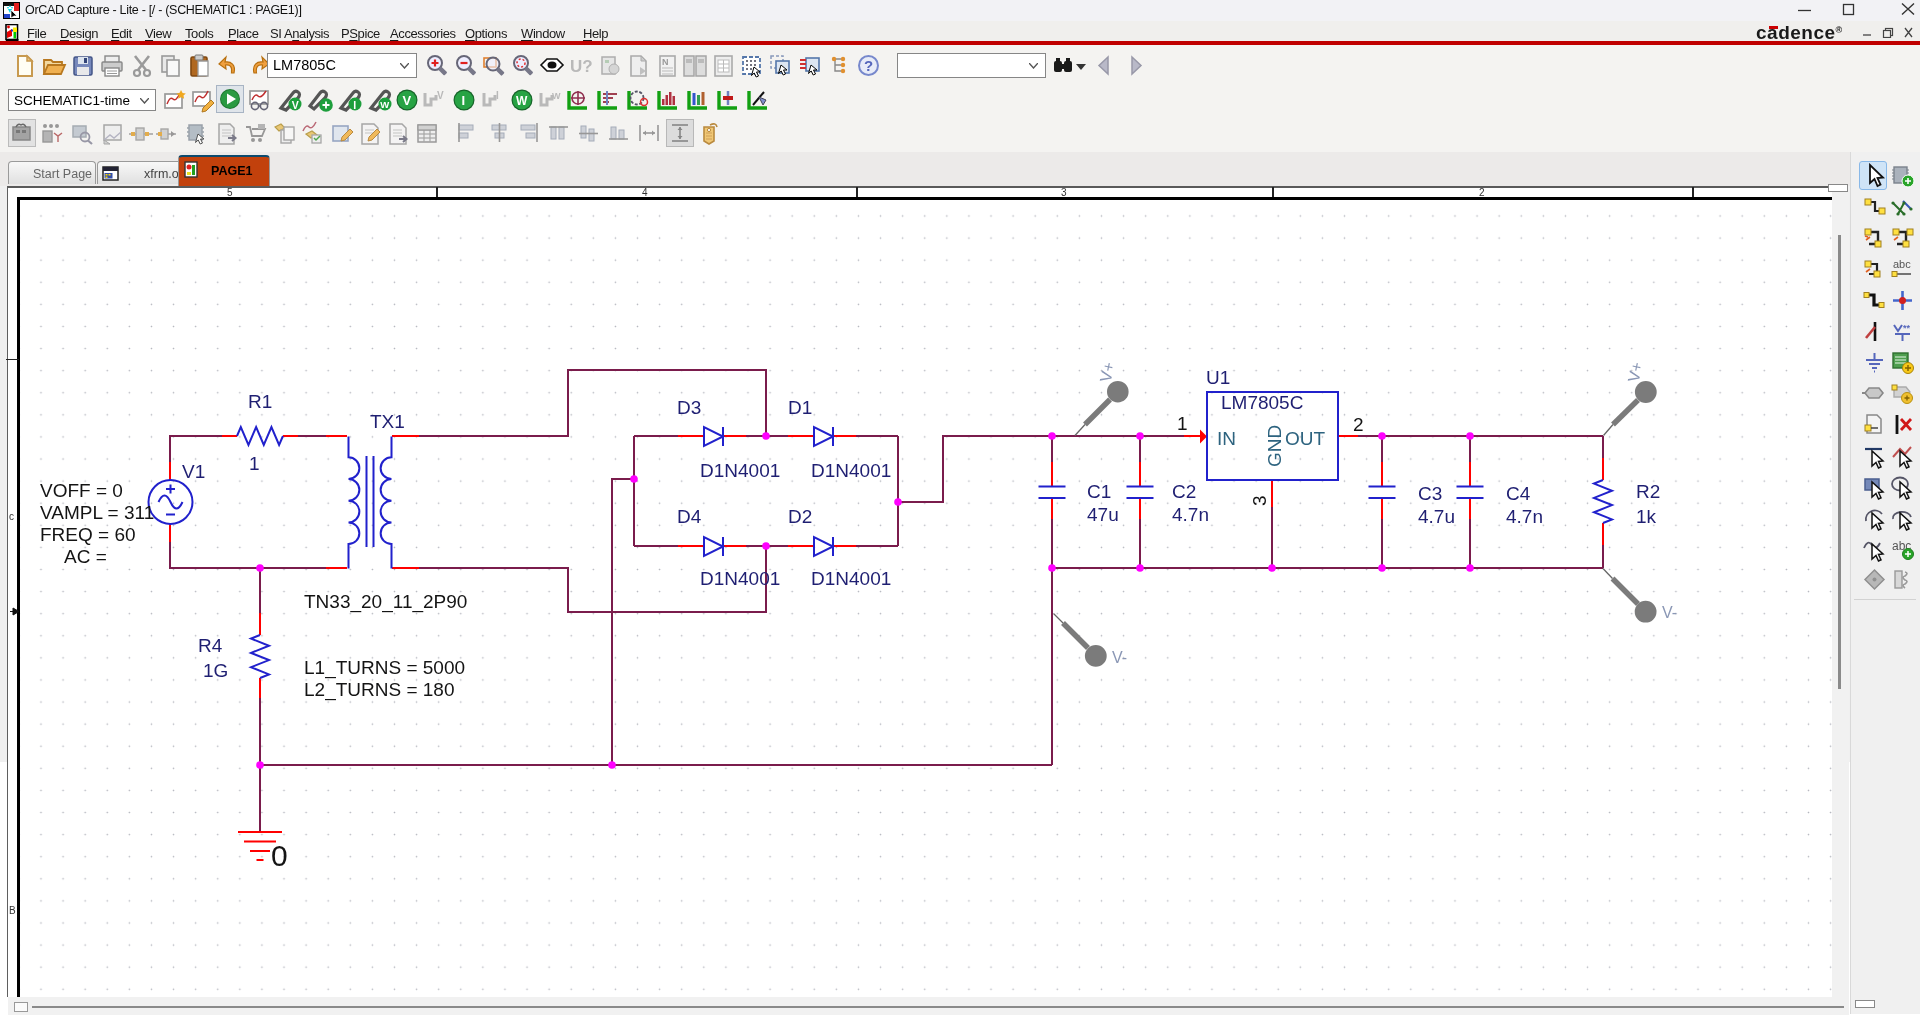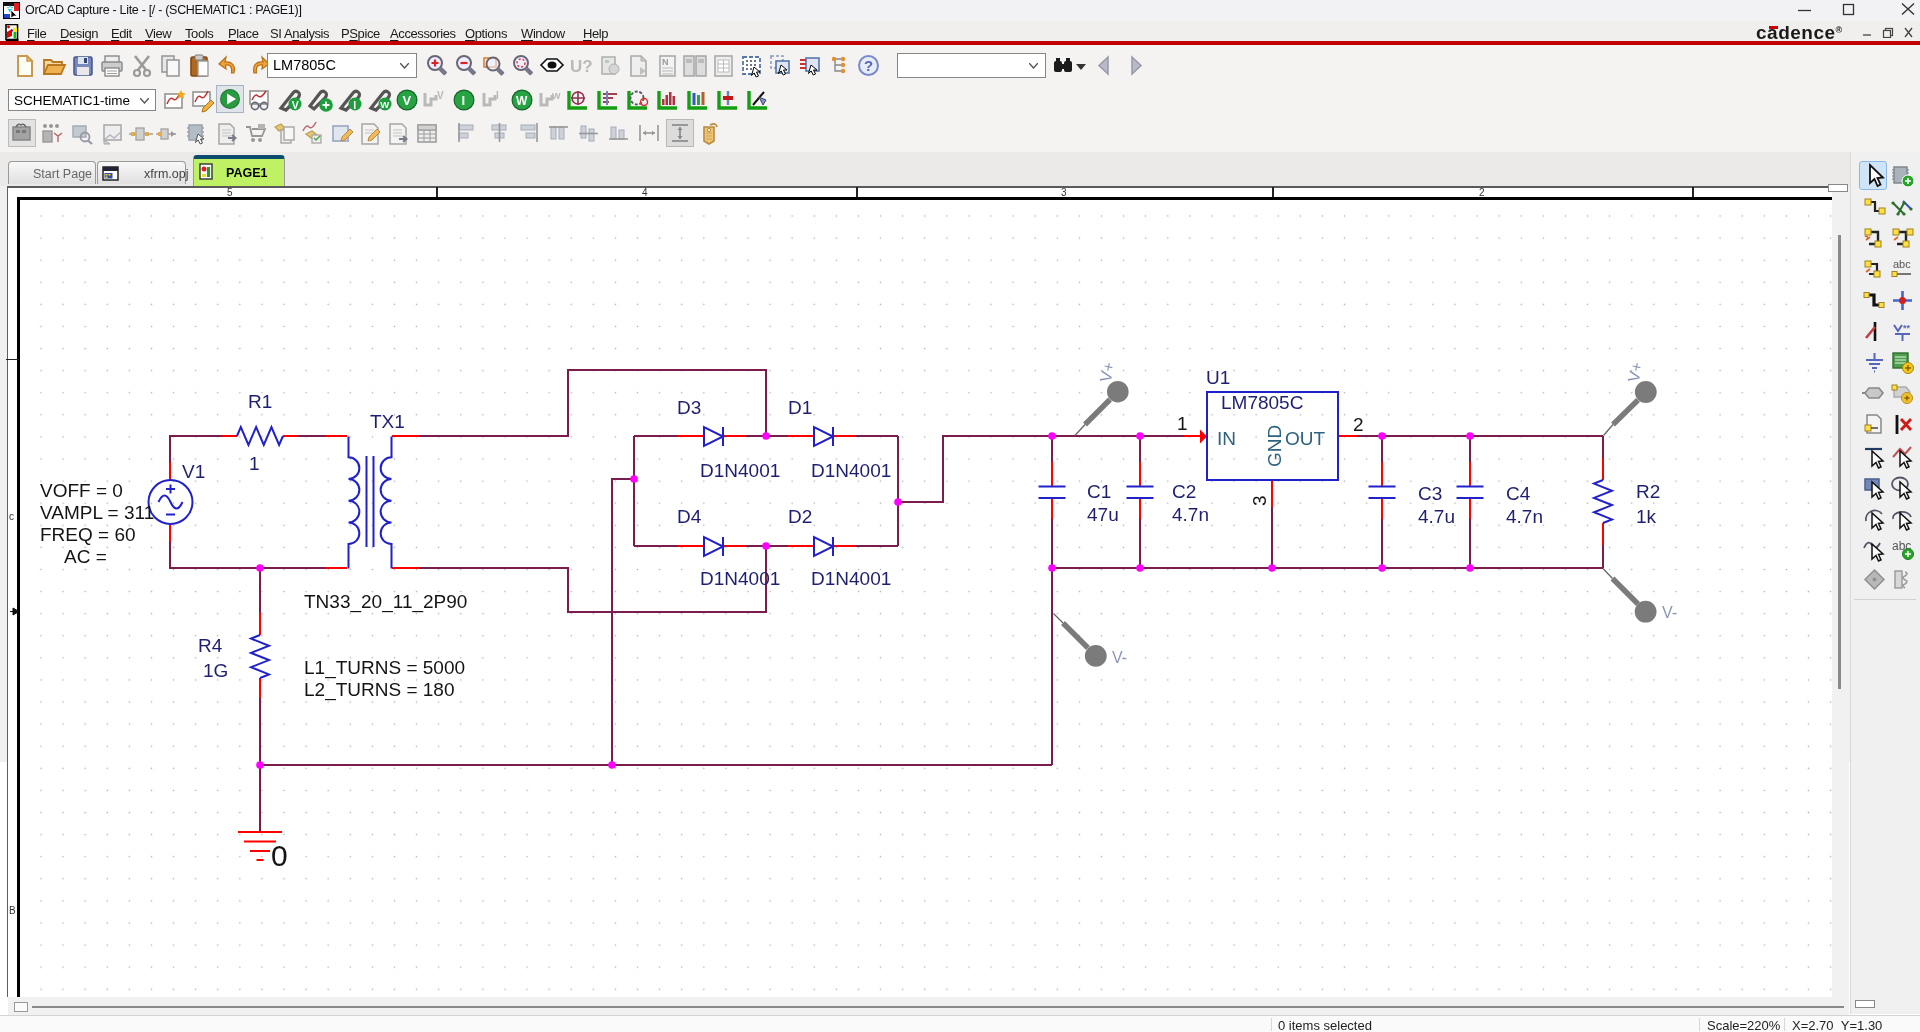--- a/index.html
+++ b/index.html
@@ -575,21 +575,21 @@
           <rect x="1" y="2" width="15" height="4" fill="#223"></rect>
           <rect x="2.5" y="8" width="8" height="5.5" fill="#334eaa"></rect>
           <g fill="#ffd700">
             <rect x="3.5" y="9" width="2" height="1.5"></rect>
             <rect x="6.5" y="9" width="2" height="1.5"></rect>
             <rect x="3.5" y="11.5" width="2" height="1.5"></rect>
           </g>
         </svg>
       <div class="abs" style="left:46px;top:5px;color:#444">xfrm.opj</div>
     </div>
-    <div class="tab" style="left:193px;top:3px;width:92px;height:31px;background:#bef264;border-top:4px solid #0c4a6e">
+    <div class="tab" style="left:178px;top:3px;width:92px;height:31px;background:#c2410c;border-top:2px solid #0c4a6e">
       <svg class="abs" style="left:5px;top:4px" width="16" height="18">
           <rect x="1" y="1" width="12" height="15" fill="#fff" stroke="#333" stroke-width="1.4"></rect>
           <circle cx="5" cy="6" r="2.5" fill="#e02020"></circle>
           <rect x="8" y="4" width="3" height="10" fill="#20a020"></rect>
           <rect x="3" y="11" width="4" height="3" fill="#e8e020"></rect>
         </svg>
       <div class="abs" style="left:32px;top:7px;font-weight:bold;color:#000">PAGE1</div>
     </div>
   </div>
   <div class="abs" id="canvas">
@@ -920,21 +920,13 @@
     <svg class="ticon" style="left:11px;top:415px" width="26" height="26">
         <path d="M12.5 3 L22 12.5 L12.5 22 L3 12.5 Z" fill="#b8b8b8" stroke="#909090" stroke-width="1.5"></path>
         <circle cx="12.5" cy="12.5" r="2" fill="#909090"></circle>
       </svg>
     <svg class="ticon" style="left:39px;top:415px" width="26" height="26">
         <rect x="5" y="4" width="7" height="17" fill="#d8d8d8" stroke="#999" stroke-width="1.4"></rect>
         <path d="M15 5 q4 1 0 4 q-4 1 0 4 q4 1 0 4 q-4 1 0 4" fill="none" stroke="#999" stroke-width="1.6"></path>
       </svg>
   </div>
   <div class="abs" style="left:1855px;top:999.5px;width:20px;height:8px;background:#fff;border:1px solid #888"></div>
-  <div class="abs" id="statusbar">
-    <div class="abs" style="left:1278px;top:1.5px">0 items selected</div>
-    <div class="abs" style="left:1707px;top:1.5px">Scale=220%</div>
-    <div class="abs" style="left:1792px;top:1.5px">X=2.70&nbsp;&nbsp;Y=1.30</div>
-    <div class="abs" style="left:1271px;top:2px;width:1px;height:13px;background:#d8d8d8"></div>
-    <div class="abs" style="left:1699px;top:2px;width:1px;height:13px;background:#d8d8d8"></div>
-    <div class="abs" style="left:1784px;top:2px;width:1px;height:13px;background:#d8d8d8"></div>
-  </div>
 </div>
 
 </body></html>

